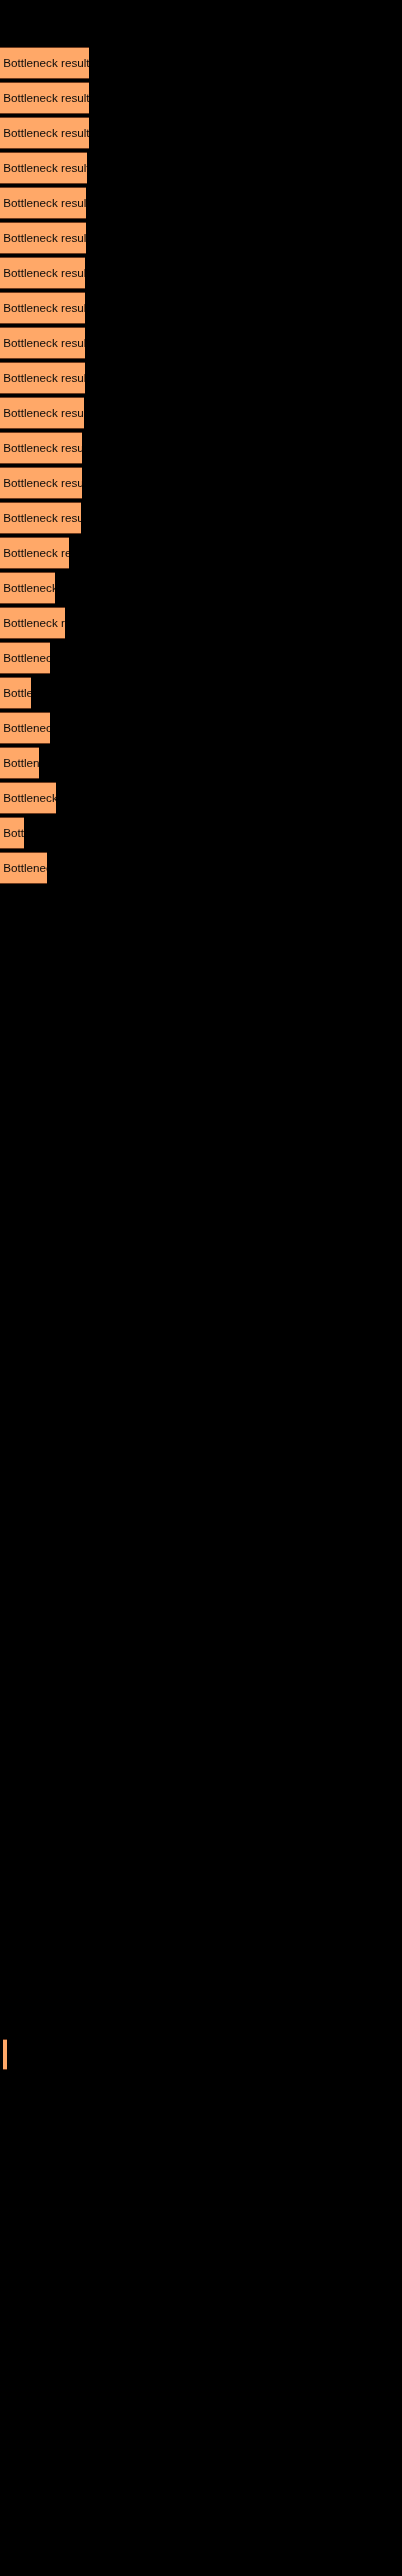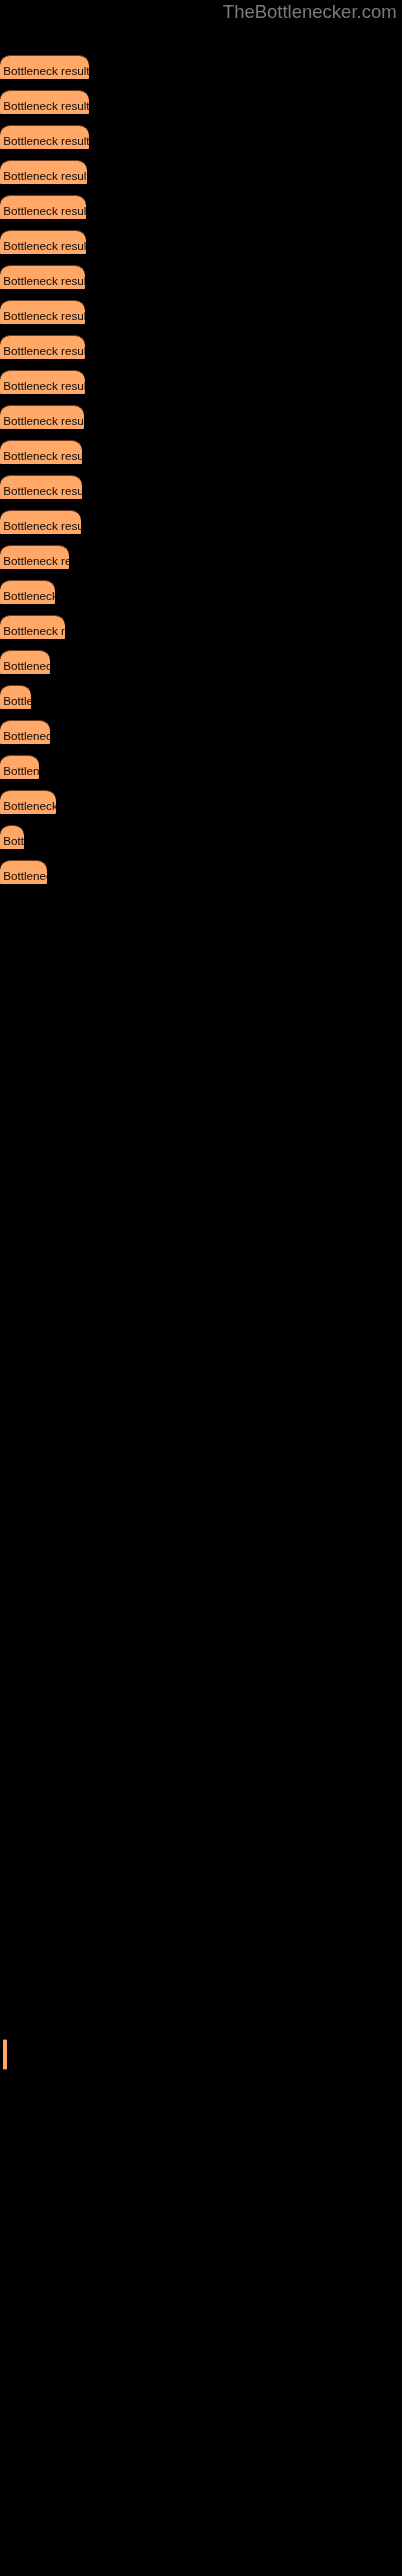--- a/index.html
+++ b/index.html
@@ -40,28 +40,27 @@
     height: 2576px;
   }
   .bar-row {
     position: absolute;
     left: 0px;
     height: 32px;
   }
   .bar {
     position: absolute;
     left: 0;
-    top: 8px;
+    top: 0;
     height: 100%;
     box-sizing: border-box;
     background: #ffa868;
     border-top: 0.8px solid #6b3a1e;
     border-bottom: 0.8px solid #6b3a1e;
     overflow: visible;
-    border-radius: 10px;
   }
   .bar-label {
     position: absolute;
     left: 3.2px;
     top: 50%;
     transform: translateY(-50%);
     color: #0a0a0a;
     font-size: 11.7px;
     font-family: "Liberation Sans", sans-serif;
     white-space: nowrap;
@@ -80,21 +79,20 @@
     border-top: 0.8px solid #6b3a1e;
     border-bottom: 0.8px solid #6b3a1e;
     box-sizing: border-box;
   }
 </style>
 </head>
 <body>
 
 <div id="page-root">
 
-  <div class="site-title">TheBottlenecker.com</div>
 
   <div class="chart-area" id="chart-area">
       <div class="bar-row" style="top: 47px; height: 32px; width: 89px;">
         <div class="bar-clip" style="width: 89px;">
           <div class="bar" style="width: 89px; background: rgb(255, 168, 104); border-top-color: rgb(107, 58, 30); border-bottom-color: rgb(107, 58, 30);">
             <span class="bar-label" style="color: rgb(10, 10, 10);">Bottleneck result</span>
           </div>
         </div>
       </div>
       <div class="bar-row" style="top: 82px; height: 32px; width: 89px;">

